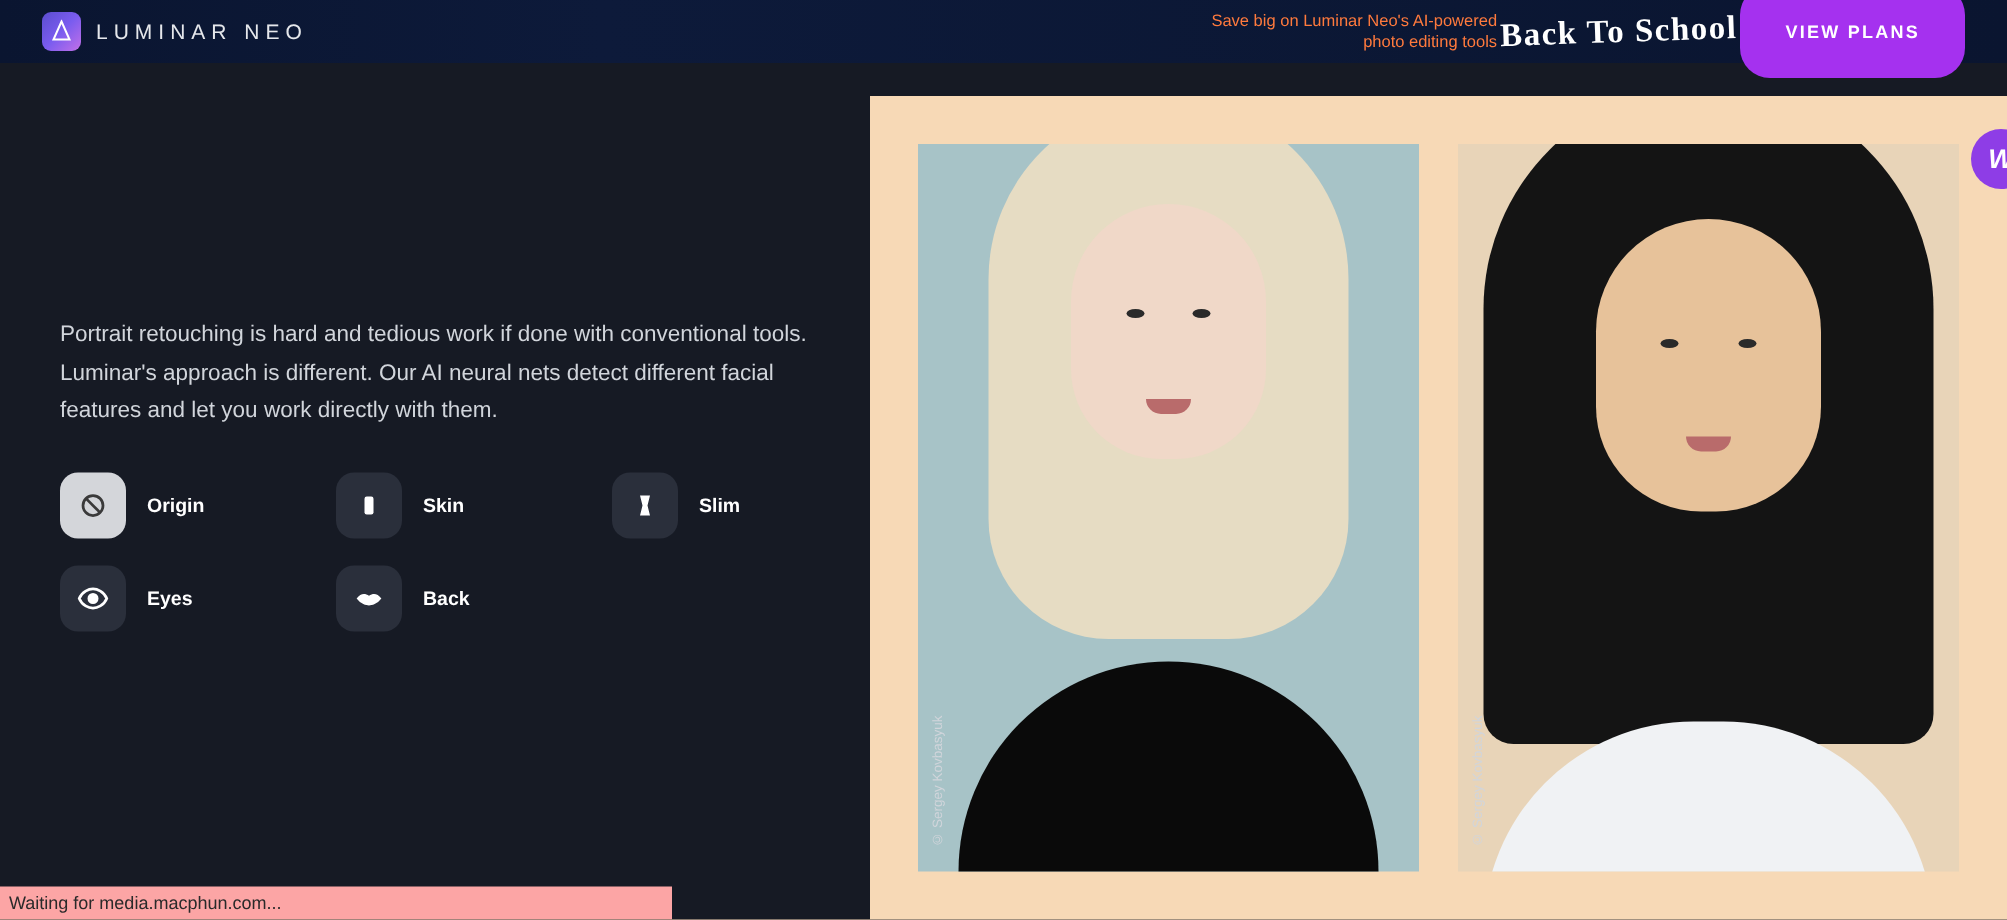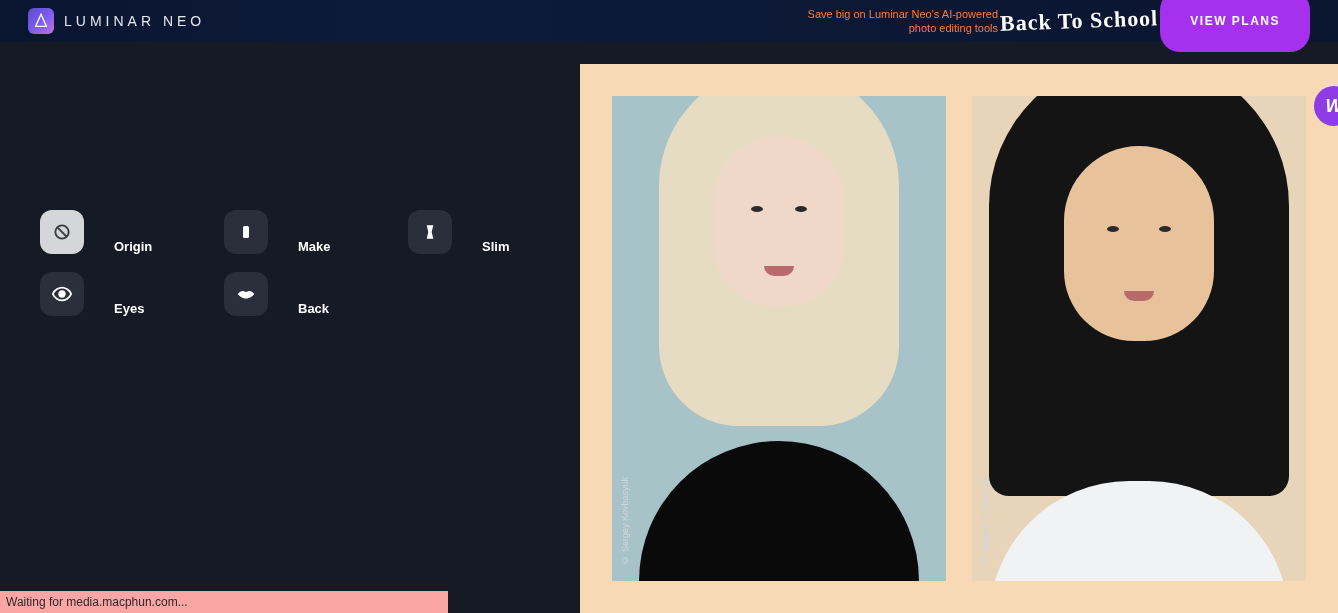--- a/index.html
+++ b/index.html
@@ -100,22 +100,22 @@
 }
 .tool-grid {
   margin-top: 28px;
   display: grid;
   grid-template-columns: repeat(3, 180px);
   grid-template-rows: repeat(2, 44px);
   gap: 18px 4px;
 }
 .tool {
   display: flex;
-  align-items: flex-end;
-  gap: 30px;
+  align-items: center;
+  gap: 14px;
   cursor: pointer;
 }
 .tool-icon {
   width: 44px; height: 44px;
   border-radius: 12px;
   background: #2a2f3b;
   display: flex; align-items: center; justify-content: center;
   color: #fff;
 }
 .tool-icon.active {
@@ -243,38 +243,39 @@
       <span>Save big on Luminar Neo's AI-powered</span><br>
       <span>photo editing tools</span>
     </div>
     <div class="promo-script">Back To School</div>
     <button class="cta-button">VIEW PLANS</button>
   </div>
 </div>
 
 <div class="main">
   <div class="left-col">
+    <p class="subtext">Portrait retouching is hard and tedious work if done with conventional tools. Luminar's approach is different. Our AI neural nets detect different facial features and let you work directly with them.</p>
 
     <div class="tool-grid">
       <div class="tool">
         <span class="tool-icon active">
           <svg width="20" height="20" viewBox="0 0 24 24" fill="none" stroke="currentColor" stroke-width="2.2">
               <circle cx="12" cy="12" r="8"></circle>
               <line x1="6.5" y1="6.5" x2="17.5" y2="17.5"></line>
             </svg>
         </span>
         <span class="tool-label">Origin</span>
       </div>
       <div class="tool">
         <span class="tool-icon">
           <svg width="18" height="18" viewBox="0 0 24 24" fill="currentColor">
               <rect x="8" y="4" width="8" height="16" rx="2"></rect>
             </svg>
         </span>
-        <span class="tool-label">Make</span>
+        <span class="tool-label">Skin</span>
       </div>
       <div class="tool">
         <span class="tool-icon">
           <svg width="20" height="20" viewBox="0 0 24 24" fill="currentColor">
               <path d="M8 4 L10 12 L8 20 L16 20 L14 12 L16 4 Z"></path>
             </svg>
         </span>
         <span class="tool-label">Slim</span>
       </div>
       <div class="tool">

